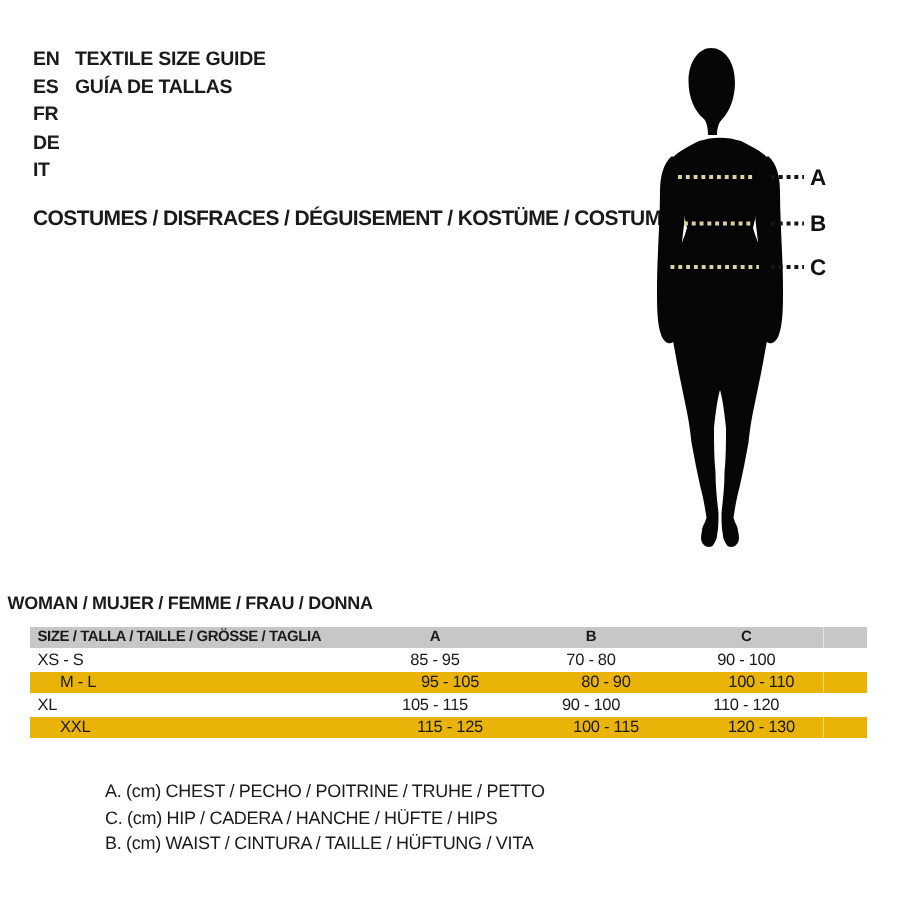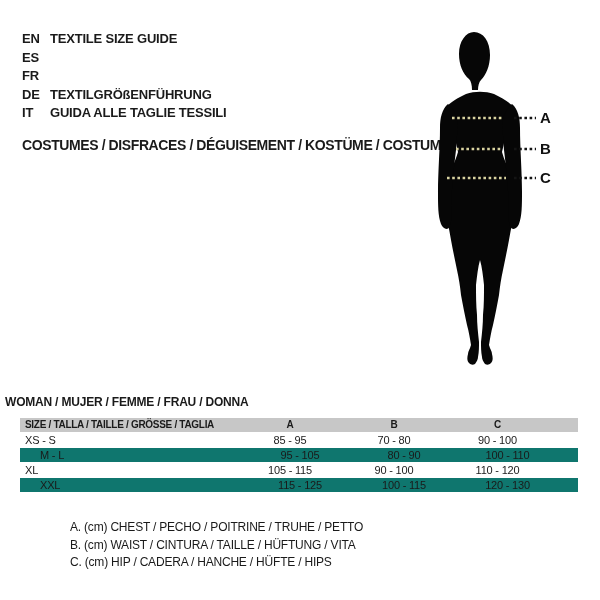--- a/index.html
+++ b/index.html
@@ -43,49 +43,48 @@
     font-size: 11px;
   }
   .size-table th, .size-table td {
     padding: 0; height: 14px; line-height: 14px;
     text-align: center; font-weight: 400;
     border-top: 1px solid #fff; border-bottom: 1px solid #fff;
     overflow: hidden; white-space: nowrap;
   }
   .size-table th { background: #c7c7c7; font-weight: 700; font-size: 10px; letter-spacing: -0.3px; margin-top: 21px; }
   .size-table .col-size { text-align: left; padding-left: 5px; }
-  .size-table tbody tr.alt td { background: #0f766e; padding-left: 20px; }
+  .size-table tbody tr.alt td { background: #eab308; padding-left: 20px; }
 
   
   .legend { position: absolute; left: 22px; top: 519px; margin-left: 48px; }
   .legend-line { height: 17.5px; line-height: 17.5px; font-size: 12px; white-space: nowrap; }
 </style>
 </head>
 <body>
 
 <div class="canvas">
 
   <div class="lang-list">
     <div class="lang-row">
       <span class="lang-code">EN</span>
       <span class="lang-label">TEXTILE SIZE GUIDE</span>
     </div>
     <div class="lang-row">
       <span class="lang-code">ES</span>
+      <span class="lang-label">GUÍA DE TALLAS</span>
     </div>
     <div class="lang-row">
       <span class="lang-code">FR</span>
     </div>
     <div class="lang-row">
       <span class="lang-code">DE</span>
-      <span class="lang-label">TEXTILGRÖßENFÜHRUNG</span>
     </div>
     <div class="lang-row">
       <span class="lang-code">IT</span>
-      <span class="lang-label">GUIDA ALLE TAGLIE TESSILI</span>
     </div>
   </div>
 
   <div class="category-title">COSTUMES / DISFRACES / DÉGUISEMENT / KOSTÜME / COSTUMI</div>
 
   <div class="diagram">
     <svg width="175" height="340" viewBox="0 0 175 340">
 
       <path fill="#060606" d="M49,2 C58,2 65,11 65,25 C65,36 61,45 56,50 C54,52 53,56 53,60 L47,60 C47,55 46,51 44,49 C38,44 34,35 34,24 C34,11 41,2 49,2 Z"></path>
 
@@ -181,17 +180,17 @@
         <td>115 - 125</td>
         <td>100 - 115</td>
         <td>120 - 130</td>
         <td></td>
       </tr>
     </tbody>
   </table>
 
   <div class="legend">
     <div class="legend-line">A. (cm) CHEST / PECHO / POITRINE / TRUHE / PETTO</div>
+    <div class="legend-line">C. (cm) HIP / CADERA / HANCHE / HÜFTE / HIPS</div>
     <div class="legend-line">B. (cm) WAIST / CINTURA / TAILLE / HÜFTUNG / VITA</div>
-    <div class="legend-line">C. (cm) HIP / CADERA / HANCHE / HÜFTE / HIPS</div>
   </div>
 
 </div>
 
 </body></html>

